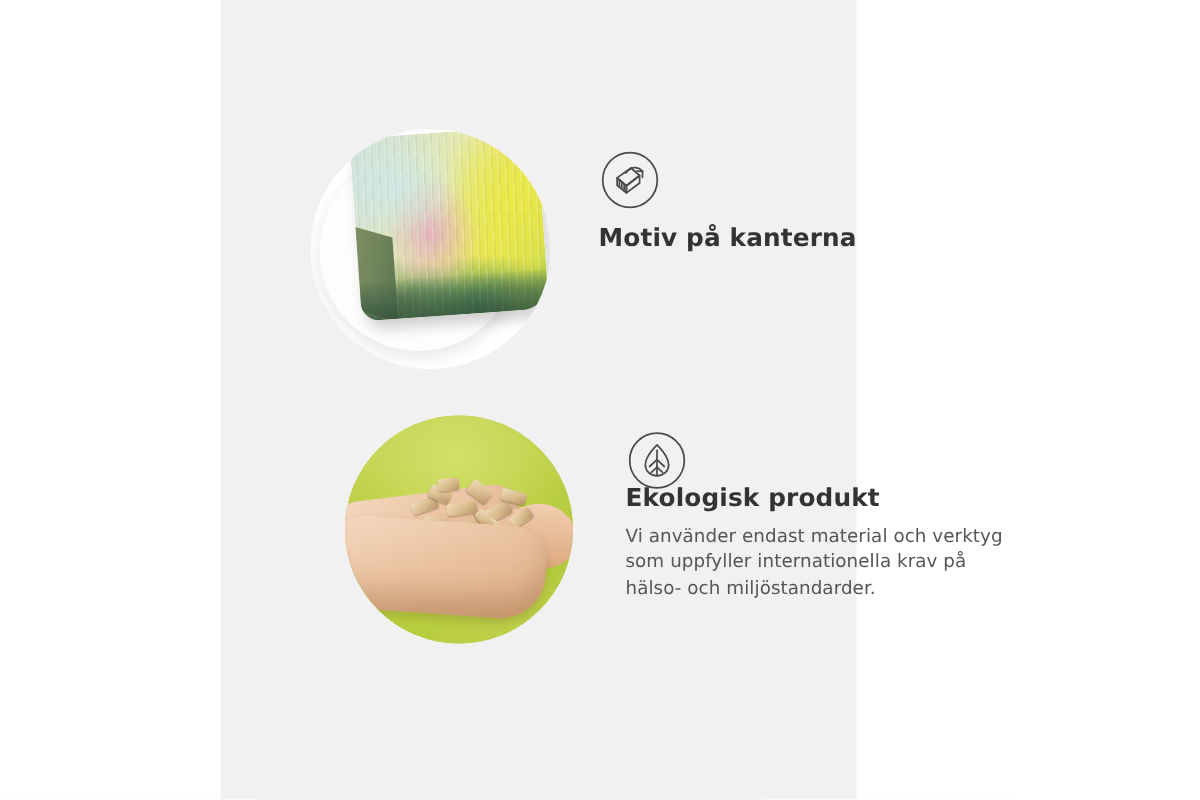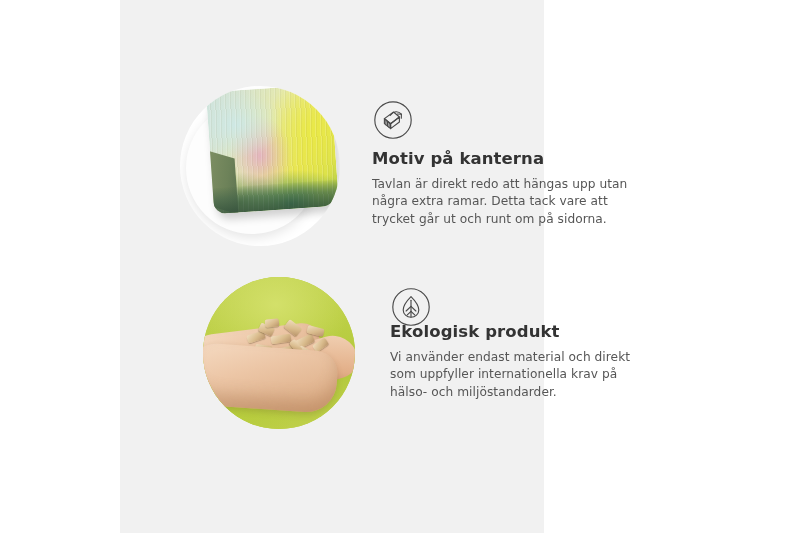--- a/index.html
+++ b/index.html
@@ -18,21 +18,21 @@
   .page {
     position: relative;
     width: 800px;
     height: 533px;
     background: #ffffff;
   }
 
   
   .panel {
     position: absolute;
-    left: 120px;
+    left: 147px;
     top: 0;
     width: 424px;
     height: 533px;
     background: #f1f1f1;
   }
 
   .feature {
     position: absolute;
     display: block;
   }
@@ -215,21 +215,20 @@
           <path d="M14.5 21.2 L14.5 26.0"></path>
           <path d="M16.1 22.5 L16.1 27.3"></path>
 
           <path d="M17.2 15.3 C20.6 10.8 25.2 10.8 28.4 14.2"></path>
           <path d="M28.4 14.2 L24.4 14.0 M28.4 14.2 L28.3 18.2"></path>
         </svg>
       </div>
 
       <div class="text-col text-1">
         <h2 class="feat-title">Motiv på kanterna</h2>
-        <p class="feat-body">Tavlan är direkt redo att hängas upp utan några extra ramar. Detta tack vare att trycket går ut och runt om på sidorna.</p>
       </div>
     </div>
 
     <div class="feature feature-2">
 
       <div class="photo-circle photo-2">
         <div class="grass"></div>
         <div class="hand hand-back"></div>
         <div class="fingers"></div>
         <div class="chips">
@@ -256,18 +255,18 @@
           <path d="M20 13.2 L20 30.0"></path>
           <path d="M20 19.4 L15.1 24.0"></path>
           <path d="M20 19.4 L24.9 24.0"></path>
           <path d="M20 24.4 L16.3 27.9"></path>
           <path d="M20 24.4 L23.7 27.9"></path>
         </svg>
       </div>
 
       <div class="text-col text-2">
         <h2 class="feat-title">Ekologisk produkt</h2>
-        <p class="feat-body">Vi använder endast material och direkt som uppfyller internationella krav på hälso- och miljöstandarder.</p>
+        <p class="feat-body">Vi använder endast material och verktyg som uppfyller internationella krav på hälso- och miljöstandarder.</p>
       </div>
     </div>
 
   </div>
 </div>
 
 </body></html>

